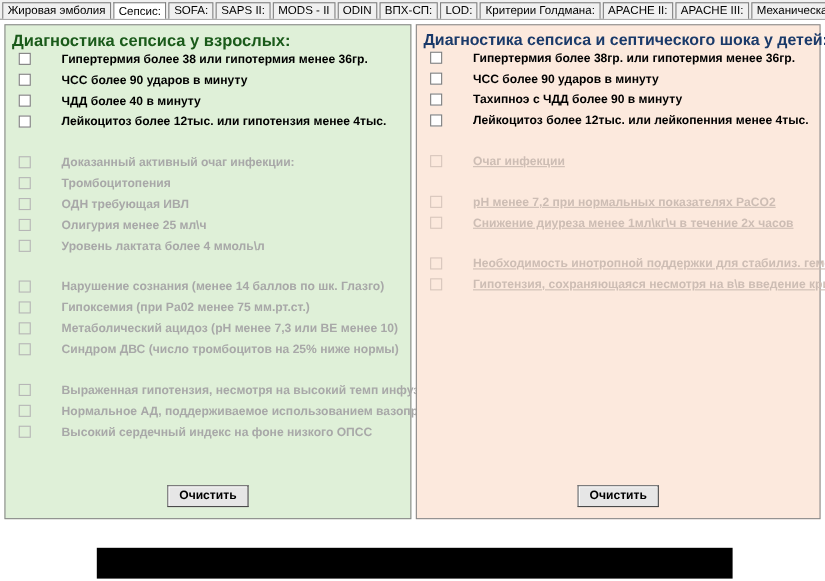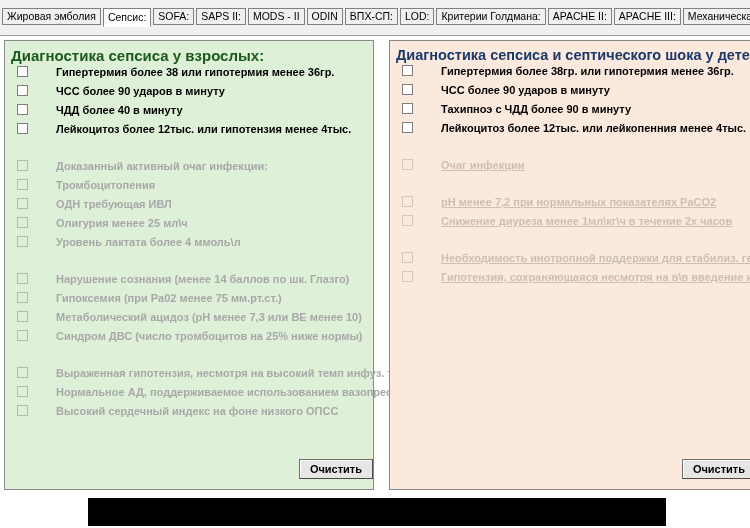--- a/index.html
+++ b/index.html
@@ -13,22 +13,22 @@
     font-family: "Liberation Sans", sans-serif;
     font-size: 11px;
     color: #000000;
     overflow: hidden;
     position: relative;
   }
 
   
   .tabbar {
     display: flex;
-    align-items: center;
-    height: 36px;
+    align-items: flex-start;
+    height: 18px;
     padding: 2px 0 4px 2px;
     background: #f0f0f0;
     border-bottom: 1px solid #9a9a9a;
     box-sizing: border-box;
     overflow: hidden;
   }
   .tab {
     font-size: 10.5px;
     line-height: 13px;
     padding: 1px 4px 1px 4px;
@@ -44,21 +44,21 @@
     border-bottom: 1px solid #ffffff;
     font-weight: normal;
     padding-top: 2px;
     padding-bottom: 2px;
     margin-bottom: -1px;
   }
 
   
   .panels {
     display: flex;
-    gap: 15px;
+    gap: 4px;
     padding: 4px 2px 0 4px;
     box-sizing: border-box;
   }
   .panel {
     border: 1px solid #8a8a8a;
     box-sizing: border-box;
     position: relative;
     height: 450px;
   }
   .panel.left {
@@ -124,21 +124,21 @@
   }
   .spacer-md { height: 18px; }
 
   
   .btn-wrap {
     position: absolute;
     bottom: 10px;
     left: 0;
     width: 100%;
     display: flex;
-    justify-content: flex-end;
+    justify-content: center;
   }
   .btn {
     font-family: "Liberation Sans", sans-serif;
     font-size: 11px;
     font-weight: bold;
     padding: 3px 10px;
     background: #e6e6e6;
     border: 1px solid #707070;
     border-right-color: #4a4a4a;
     border-bottom-color: #4a4a4a;

